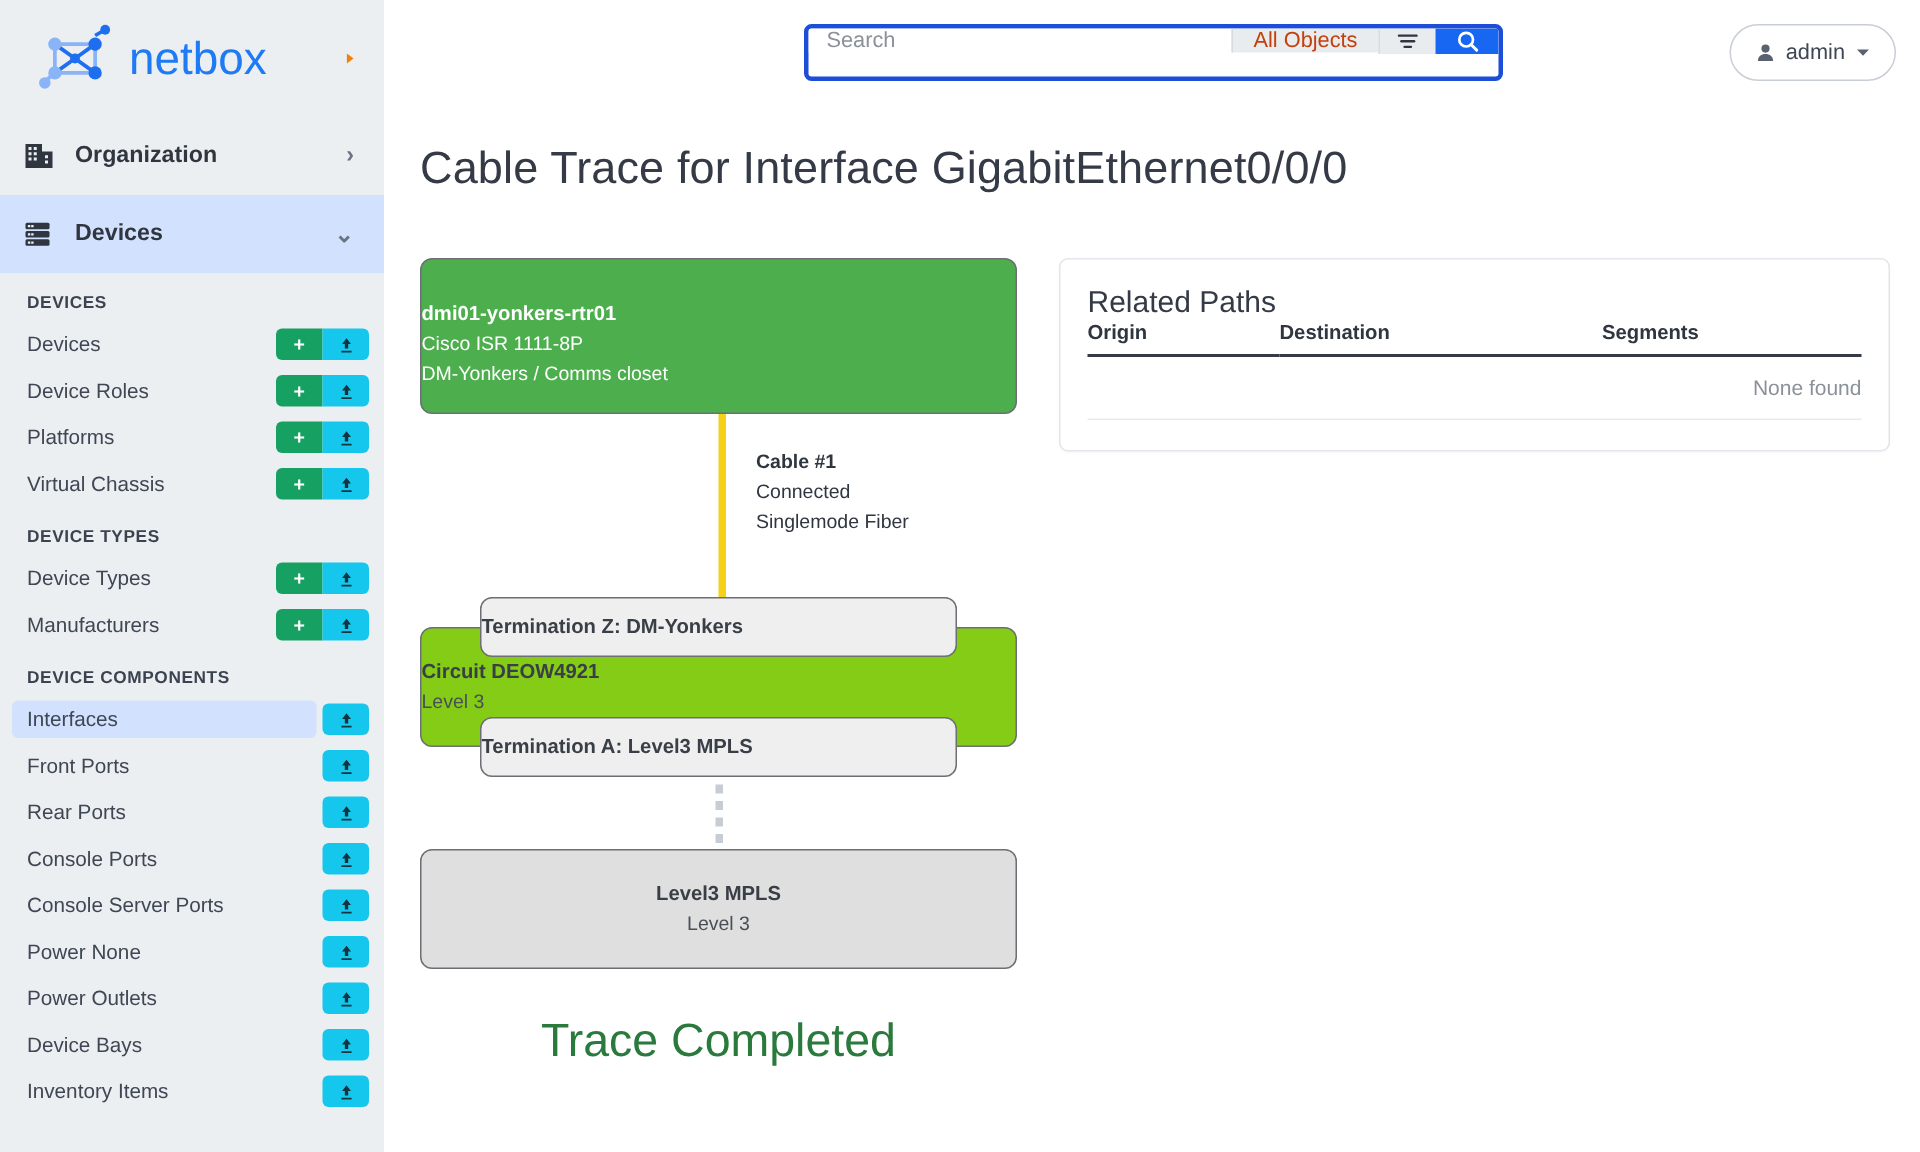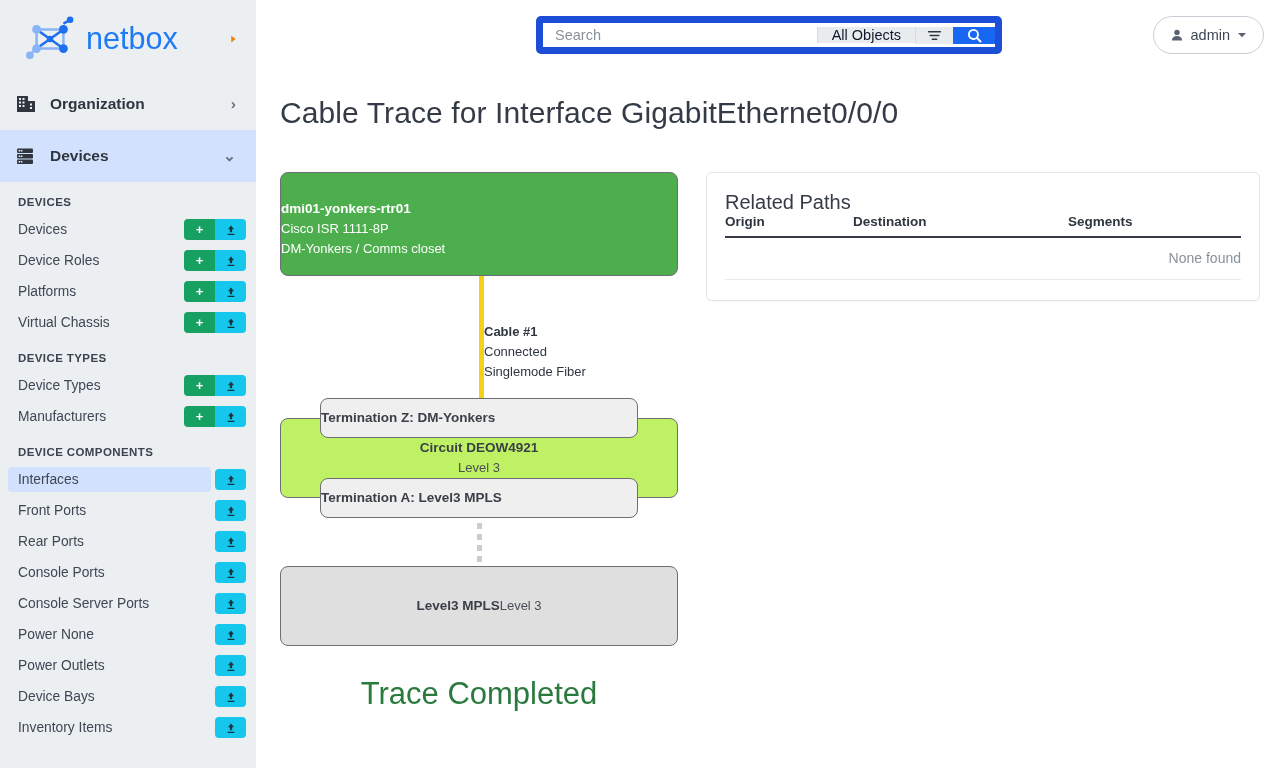--- a/index.html
+++ b/index.html
@@ -78,41 +78,41 @@
   .btn-imp svg { width: 12px; height: 12px; }
 
   
   .main { flex: 1; height: 768px; background: #fff; position: relative; overflow: hidden; }
   .topbar {
     height: 70px;
     display: flex; align-items: center;
     padding: 0 16px;
   }
   .search-wrap {
-    display: flex; align-items: center;
+    display: flex; align-items: flex-start;
     height: 38px;
     margin-left: auto; margin-right: auto;
-    border: 7px solid #1d4ed8;
+    border: 3px solid #1d4ed8;
     border-radius: 5px;
     overflow: hidden;
     background: #fff;
     width: 466px;
     margin-left: 264px;
   }
   .search-input {
     flex: 1; border: none; outline: none;
     padding: 0 12px;
     font-size: 14.5px; color: #2f3640;
     font-family: "Liberation Sans", sans-serif;
     background: #fff;
   }
   .search-input::placeholder { color: #8b9199; }
   .scope-btn {
     display: flex; align-items: center; padding: 0 14px;
-    background: #e9ecef; color: #0f172a;
+    background: #e9ecef; color: #c2410c;
     font-size: 14.5px; white-space: nowrap;
     border-left: 1px solid #d7dade;
   }
   .filter-btn {
     display: flex; align-items: center; justify-content: center;
     width: 38px; background: #e9ecef;
     border-left: 1px solid #d7dade;
   }
   .go-btn {
     display: flex; align-items: center; justify-content: center;
@@ -166,53 +166,53 @@
   }
   .term-over-top { margin-top: -17px; }
 
   .cable-area { position: relative; height: 122px; }
   .cable-line {
     position: absolute; left: 199px; top: 0;
     width: 5px; height: 122px;
     background: #f7d117;
   }
   .cable-text {
-    position: absolute; left: 204px; top: 22px;
+    position: absolute; left: 224px; top: 22px;
     text-align: left;
-    font-size: 13px; color: #2f3640; line-height: 20px; margin-top: 24px;
+    font-size: 13px; color: #2f3640; line-height: 20px;
   }
   .cable-text .ct1 { font-weight: bold; }
 
   .circuit-wrap { position: relative; }
   .circuit-box {
-    background: #bef264;
+    background: #84cc16;
     border: 1px solid #6c6f73;
     border-radius: 8px;
     width: 398px;
     height: 80px;
     position: relative;
     margin-top: -20px;
     display: flex; flex-direction: column;
-    align-items: center; justify-content: center;
+    align-items: flex-start; justify-content: center;
   }
   .circuit-box .c1 { font-size: 13.5px; font-weight: bold; color: #3a3f47; line-height: 20px;}
   .circuit-box .c2 { font-size: 13px; color: #4a4f57; line-height: 20px;}
   .term-inset-top { margin-bottom: -20px; position: relative; z-index: 4; }
   .term-inset-bot { margin-top: -20px; position: relative; z-index: 4; }
 
   .dots {
     height: 48px;
     display: flex; flex-direction: column; align-items: center;
     justify-content: center; gap: 5px;
   }
   .dots span { width: 5px; height: 6px; background: #c7cdd4; display: block; }
 
   .node-provider {
     background: #dfdfdf; width: 398px; height: 80px;
-    display: flex; flex-direction: row;
+    display: flex; flex-direction: column;
     align-items: center; justify-content: center;
   }
   .node-provider .p1 { font-size: 13.5px; font-weight: bold; color: #3a3f47; line-height: 20px;}
   .node-provider .p2 { font-size: 13px; color: #4a4f57; line-height: 20px;}
 
   .dl-wrap { text-align: center; padding-top: 30px; }
   .dl-btn {
     display: inline-flex; align-items: center; gap: 7px;
     border: 1px solid #2a7ef5; border-radius: 5px;
     color: #1767f2; background: #fff;

